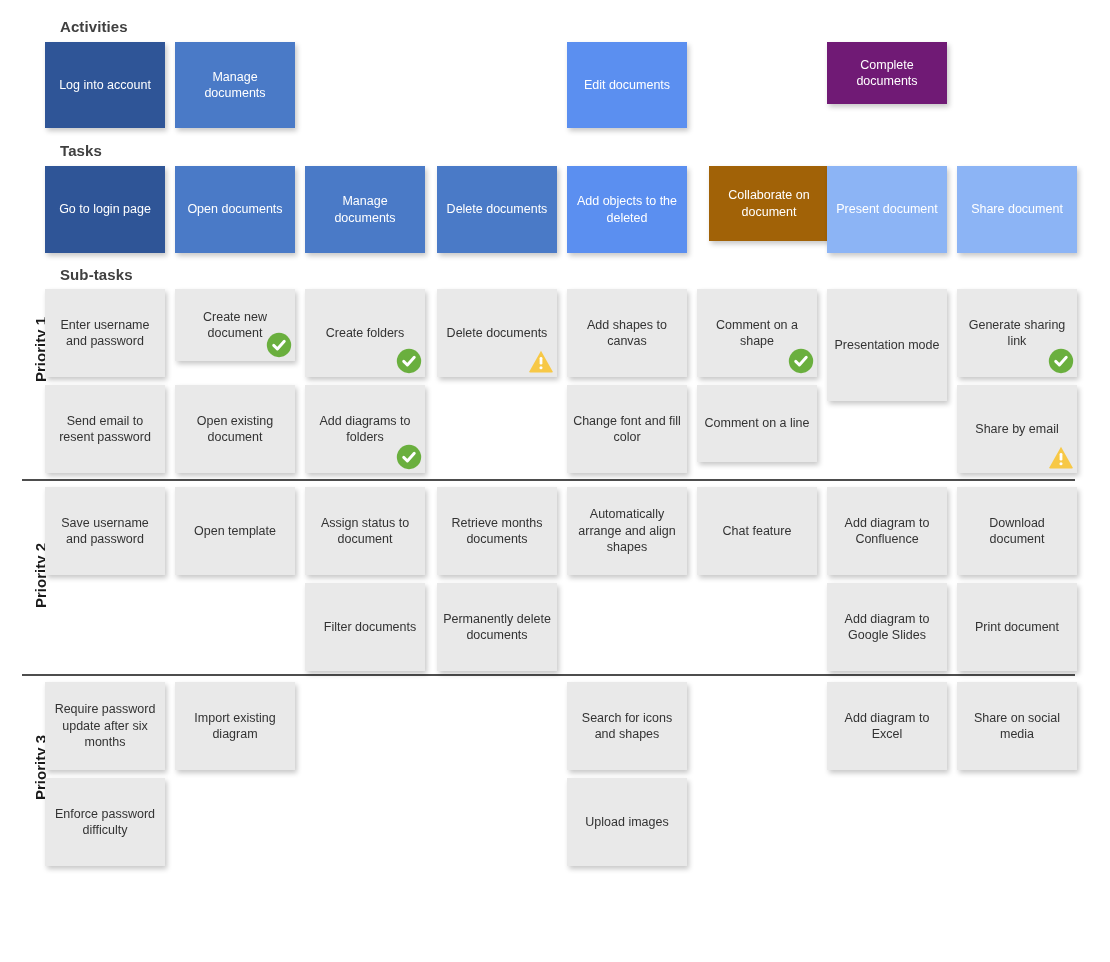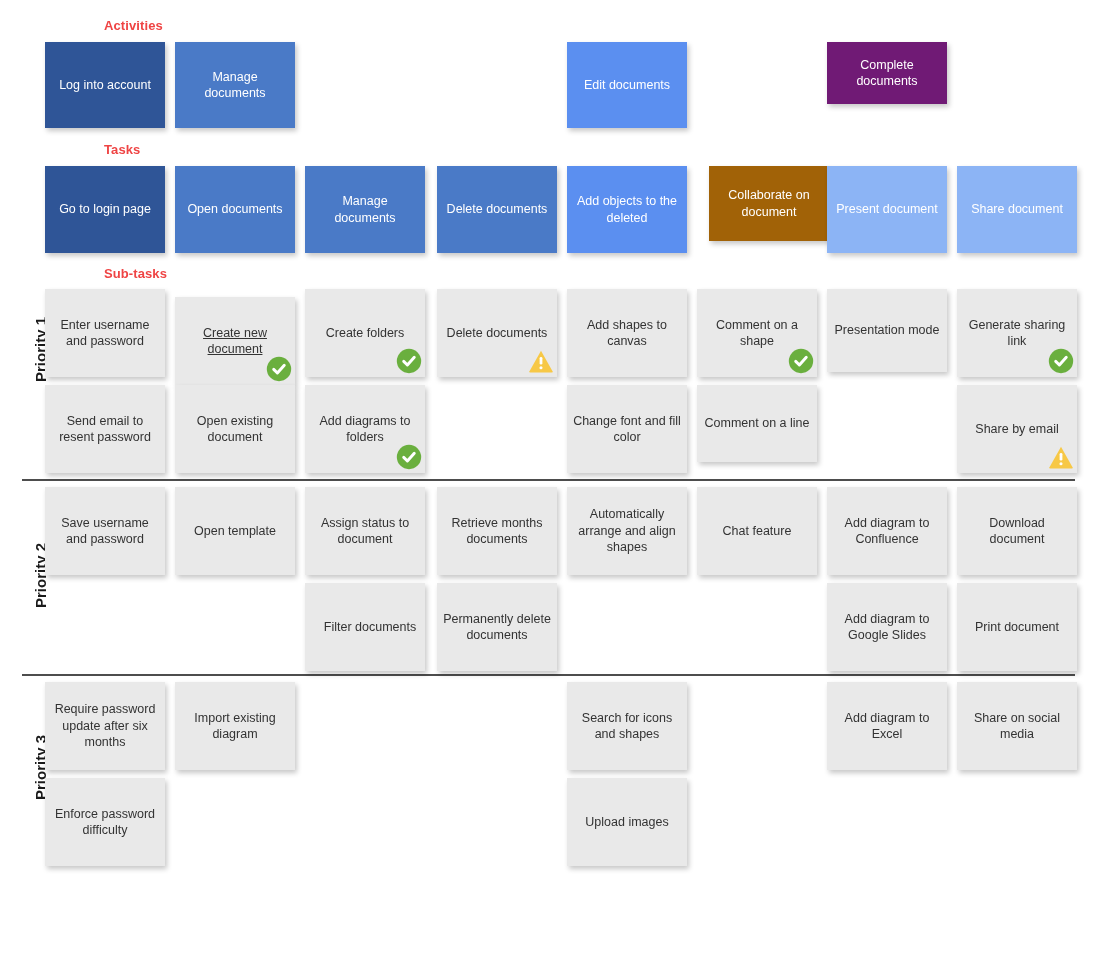--- a/index.html
+++ b/index.html
@@ -15,26 +15,25 @@
   #stage {
     position: relative;
     width: 1110px;
     height: 962px;
     background: #ffffff;
   }
 
   
   .section-label {
     position: absolute;
-    font-size: 13px;
+    font-size: 15px;
     font-weight: bold;
-    color: #ef4444;
+    color: #404040;
     letter-spacing: 0.1px;
     white-space: nowrap;
-    margin-left: 44px;
   }
 
   
   .priority-label {
     position: absolute;
     font-size: 15px;
     font-weight: bold;
     color: #1a1a1a;
     white-space: nowrap;
     transform-origin: 0 0;
@@ -174,21 +173,21 @@
         <span class="card-label">Present document</span>
       </div>
       <div class="card card-colored" style="left: 957px; top: 166px; height: 87px; background: rgb(140, 180, 245);">
         <span class="card-label">Share document</span>
       </div>
     </div>
   <div id="subtasks-layer">
       <div class="card card-sub" style="left: 45px; top: 289px; height: 88px;">
         <span class="card-label">Enter username and password</span>
       </div>
-      <div class="card card-sub" style="left: 175px; top: 297px; height: 88px; text-decoration: underline;">
+      <div class="card card-sub" style="left: 175px; top: 289px; height: 72px;">
         <span class="card-label">Create new document</span>
         <span class="badge">
           <svg viewBox="0 0 32 32" width="26" height="26">
             <circle cx="16" cy="16" r="15" fill="#6aaf3e"></circle>
             <path d="M9.5 16.5 L14 21 L22.5 11.5" fill="none" stroke="#ffffff" stroke-width="3.6" stroke-linecap="round" stroke-linejoin="round"></path>
           </svg>
         </span>
       </div>
       <div class="card card-sub" style="left: 305px; top: 289px; height: 88px;">
         <span class="card-label">Create folders</span>
@@ -214,21 +213,21 @@
       </div>
       <div class="card card-sub" style="left: 697px; top: 289px; height: 88px;">
         <span class="card-label">Comment on a shape</span>
         <span class="badge">
           <svg viewBox="0 0 32 32" width="26" height="26">
             <circle cx="16" cy="16" r="15" fill="#6aaf3e"></circle>
             <path d="M9.5 16.5 L14 21 L22.5 11.5" fill="none" stroke="#ffffff" stroke-width="3.6" stroke-linecap="round" stroke-linejoin="round"></path>
           </svg>
         </span>
       </div>
-      <div class="card card-sub" style="left: 827px; top: 289px; height: 83px;">
+      <div class="card card-sub" style="left: 827px; top: 289px; height: 112px;">
         <span class="card-label">Presentation mode</span>
       </div>
       <div class="card card-sub" style="left: 957px; top: 289px; height: 88px;">
         <span class="card-label">Generate sharing link</span>
         <span class="badge">
           <svg viewBox="0 0 32 32" width="26" height="26">
             <circle cx="16" cy="16" r="15" fill="#6aaf3e"></circle>
             <path d="M9.5 16.5 L14 21 L22.5 11.5" fill="none" stroke="#ffffff" stroke-width="3.6" stroke-linecap="round" stroke-linejoin="round"></path>
           </svg>
         </span>

